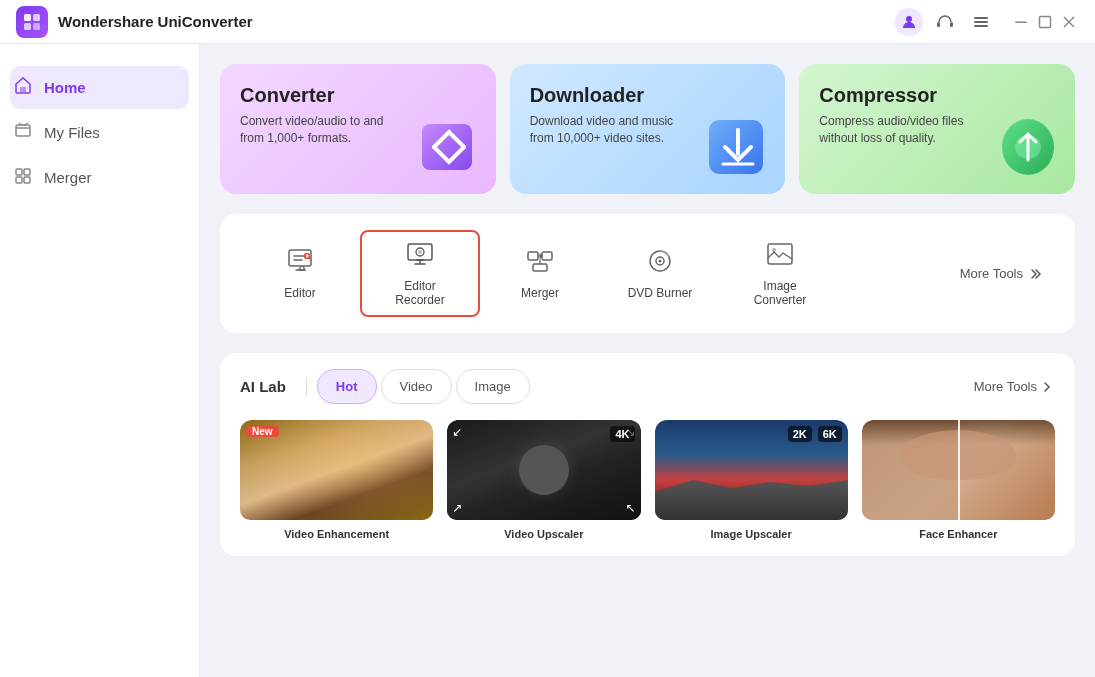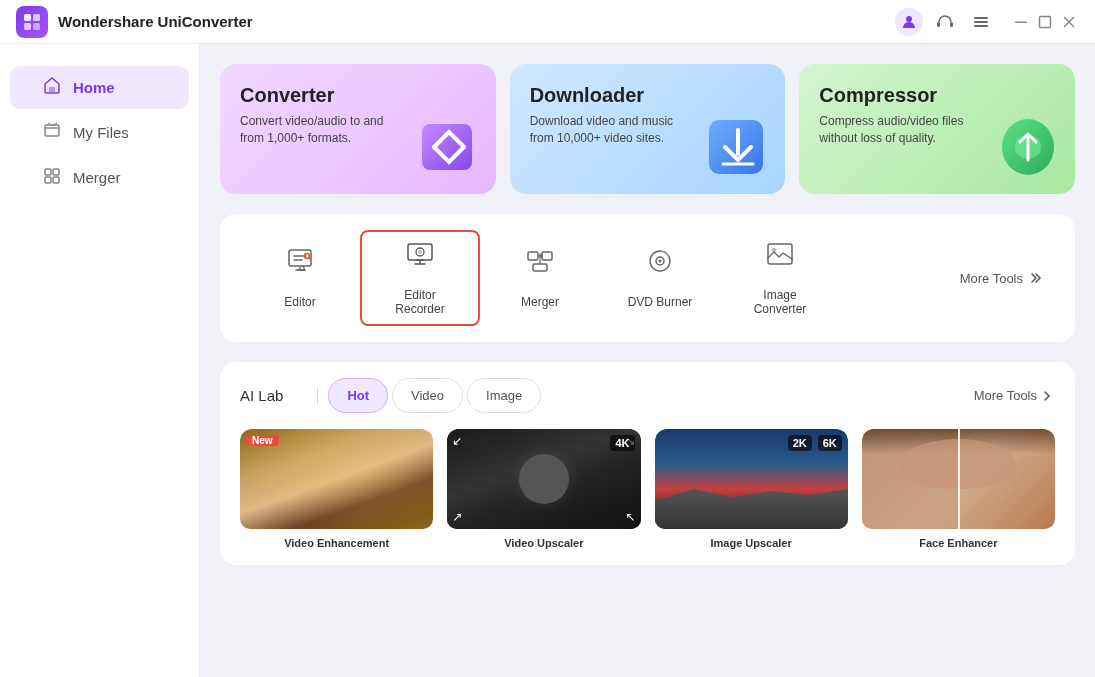--- a/index.html
+++ b/index.html
@@ -95,21 +95,21 @@
       width: 200px;
       background: #fff;
       padding: 20px 0;
       flex-shrink: 0;
       border-right: 1px solid #e8eaf0;
     }
     .sidebar-item {
       display: flex;
       align-items: center;
       gap: 12px;
-      padding: 10px 33px;
+      padding: 10px 4px;
       cursor: pointer;
       border-radius: 10px;
       margin: 2px 10px;
       color: #555;
       font-size: 15px;
     }
     .sidebar-item.active {
       background: #f0e8ff;
       color: #7c3aed;
       font-weight: 600;
@@ -170,21 +170,21 @@
       padding: 16px 20px;
       display: flex;
       align-items: center;
       gap: 0;
       margin-bottom: 20px;
     }
     .tool-item {
       display: flex;
       flex-direction: column;
       align-items: center;
-      gap: 20px;
+      gap: 11px;
       padding: 8px 20px;
       cursor: pointer;
       border-radius: 8px;
       flex: 1;
       max-width: 120px;
       border: 2px solid transparent;
     }
     .tool-item.selected {
       border: 2px solid #e74c3c;
       border-radius: 8px;
@@ -218,23 +218,23 @@
       justify-content: space-between;
       margin-bottom: 16px;
     }
     .ai-lab-tabs {
       display: flex;
       align-items: center;
       gap: 4px;
     }
     .ai-lab-label {
       font-size: 15px;
-      font-weight: 400;
+      font-weight: 700;
       color: #333;
-      margin-right: 24px;
+      margin-right: 10px;
     }
     .divider-v {
       width: 1px;
       height: 18px;
       background: #ddd;
       margin: 0 6px;
     }
     .tab-btn {
       padding: 9px 18px;
       border-radius: 20px;

